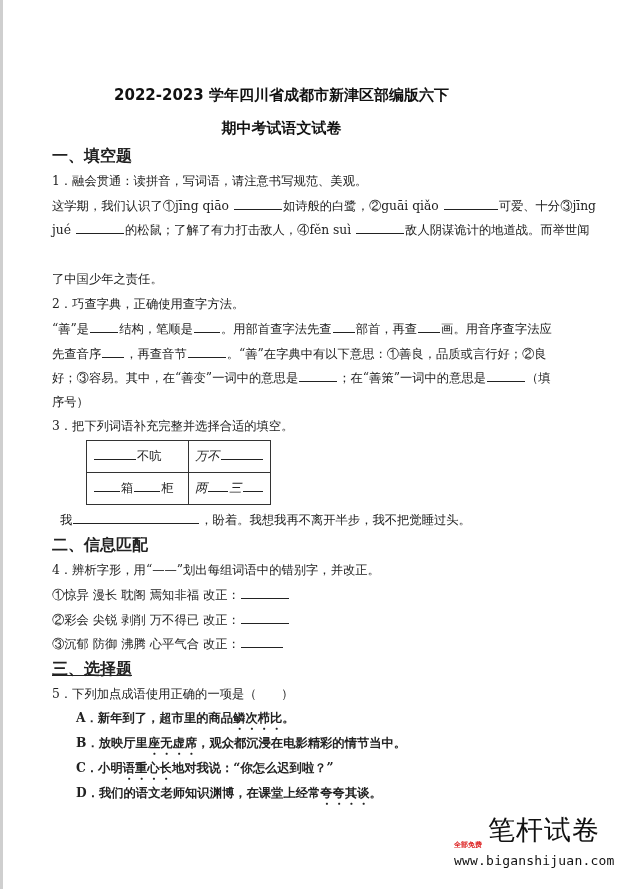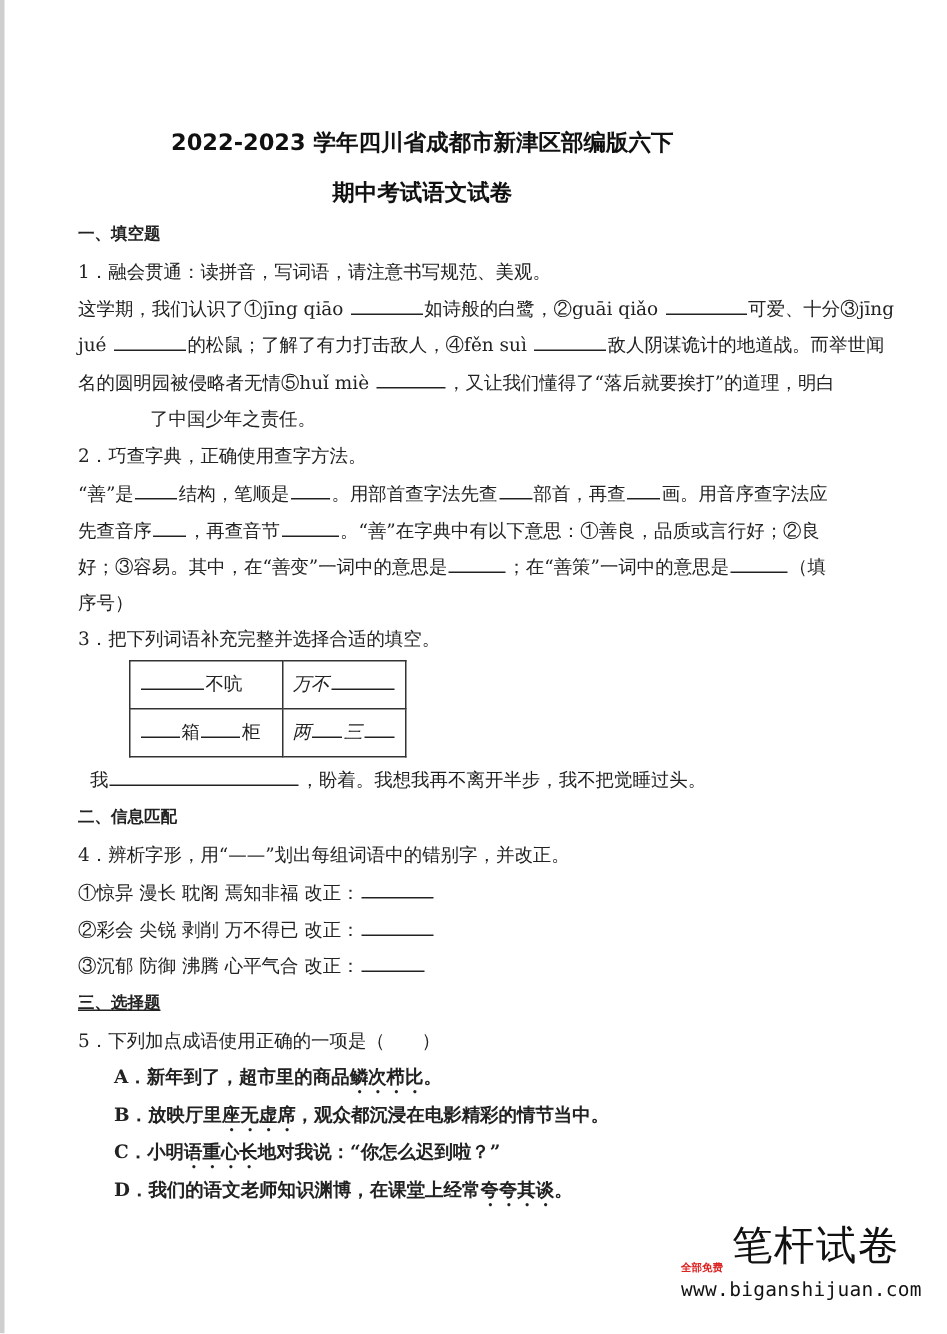--- a/index.html
+++ b/index.html
@@ -2,21 +2,21 @@
 <html><head>
 <meta charset="utf-8">
 <style>
   * { margin:0; padding:0; box-sizing:border-box; }
   html, body { width:631px; height:889px; background:#ffffff; overflow:hidden; }
   body { position:relative; font-family:"DejaVu Serif","Liberation Serif",serif; color:#222; }
   .left-strip { position:absolute; left:0; top:0; width:3px; height:889px; background:#cfcfcf; }
   .page { position:absolute; left:0; top:0; width:631px; height:889px; }
   .title { position:absolute; left:0; width:563px; text-align:center; font-size:15px; font-weight:bold; font-family:"DejaVu Sans","Liberation Sans",sans-serif; color:#111; }
   .line { position:absolute; left:52px; font-size:12.3px; line-height:16px; white-space:nowrap; color:#222; }
-  .section { font-weight:bold; font-family:"DejaVu Sans","Liberation Sans",sans-serif; font-size:11px; }
+  .section { font-weight:bold; font-family:"DejaVu Sans","Liberation Sans",sans-serif; font-size:16px; }
   .section.u { text-decoration:underline; }
   .blank { display:inline-block; border-bottom:1px solid #222; height:12px; vertical-align:baseline; margin:0 1px; }
   .opt { left:76px;font-weight:bold; }
   .dot { text-emphasis: dot; -webkit-text-emphasis: dot; text-emphasis-position: under right; -webkit-text-emphasis-position: under; }
   table.q3 { position:absolute; left:66px; top:440px; border-collapse:collapse;margin-left:20px; }
   table.q3 td { border:1.5px solid #333; height:32px; font-size:12.3px; padding:0 6px; white-space:nowrap; }
   table.q3 td.c1 { width:102px; }
   table.q3 td.c2 { width:78px;font-style:italic; }
   .wm { position:absolute; left:470px; top:812px; width:150px; }
   .wm-cn { position:absolute; left:18px; top:0; font-size:27px; font-family:"DejaVu Sans","Liberation Sans",sans-serif; color:#111; letter-spacing:1px; }
@@ -35,24 +35,21 @@
 
   <div class="line section" style="top:148px;">一、填空题</div>
 
   <div class="line" style="top:173px;">1．融会贯通：读拼音，写词语，请注意书写规范、美观。</div>
   <div class="line" style="top:198px;">
     <span>这学期，我们认识了①jīng qiāo </span><span class="blank" style="width:48px"></span><span>如诗般的白鹭，②guāi qiǎo </span><span class="blank" style="width:54px"></span><span>可爱、十分③jīng</span>
   </div>
   <div class="line" style="top:222px;">
     <span>jué </span><span class="blank" style="width:48px"></span><span>的松鼠；了解了有力打击敌人，④fěn suì </span><span class="blank" style="width:48px"></span><span>敌人阴谋诡计的地道战。而举世闻</span>
   </div>
-  <div class="line" style="top:247px;">
-    <span>名的圆明园被侵略者无情⑤huǐ miè </span><span class="blank" style="width:46px"></span><span>，又让我们懂得了“落后就要挨打”的道理，明白</span>
-  </div>
-  <div class="line" style="top:271px;margin-left:48px;">了中国少年之责任。</div>
+  <div class="line" style="top:271px;">了中国少年之责任。</div>
 
   <div class="line" style="top:296px;">2．巧查字典，正确使用查字方法。</div>
   <div class="line" style="top:321px;">
     <span>“善”是</span><span class="blank" style="width:28px"></span><span>结构，笔顺是</span><span class="blank" style="width:26px"></span><span>。用部首查字法先查</span><span class="blank" style="width:22px"></span><span>部首，再查</span><span class="blank" style="width:22px"></span><span>画。用音序查字法应</span>
   </div>
   <div class="line" style="top:346px;">
     <span>先查音序</span><span class="blank" style="width:22px"></span><span>，再查音节</span><span class="blank" style="width:38px"></span><span>。“善”在字典中有以下意思：①善良，品质或言行好；②良</span>
   </div>
   <div class="line" style="top:370px;">
     <span>好；③容易。其中，在“善变”一词中的意思是</span><span class="blank" style="width:38px"></span><span>；在“善策”一词中的意思是</span><span class="blank" style="width:38px"></span><span>（填</span>

